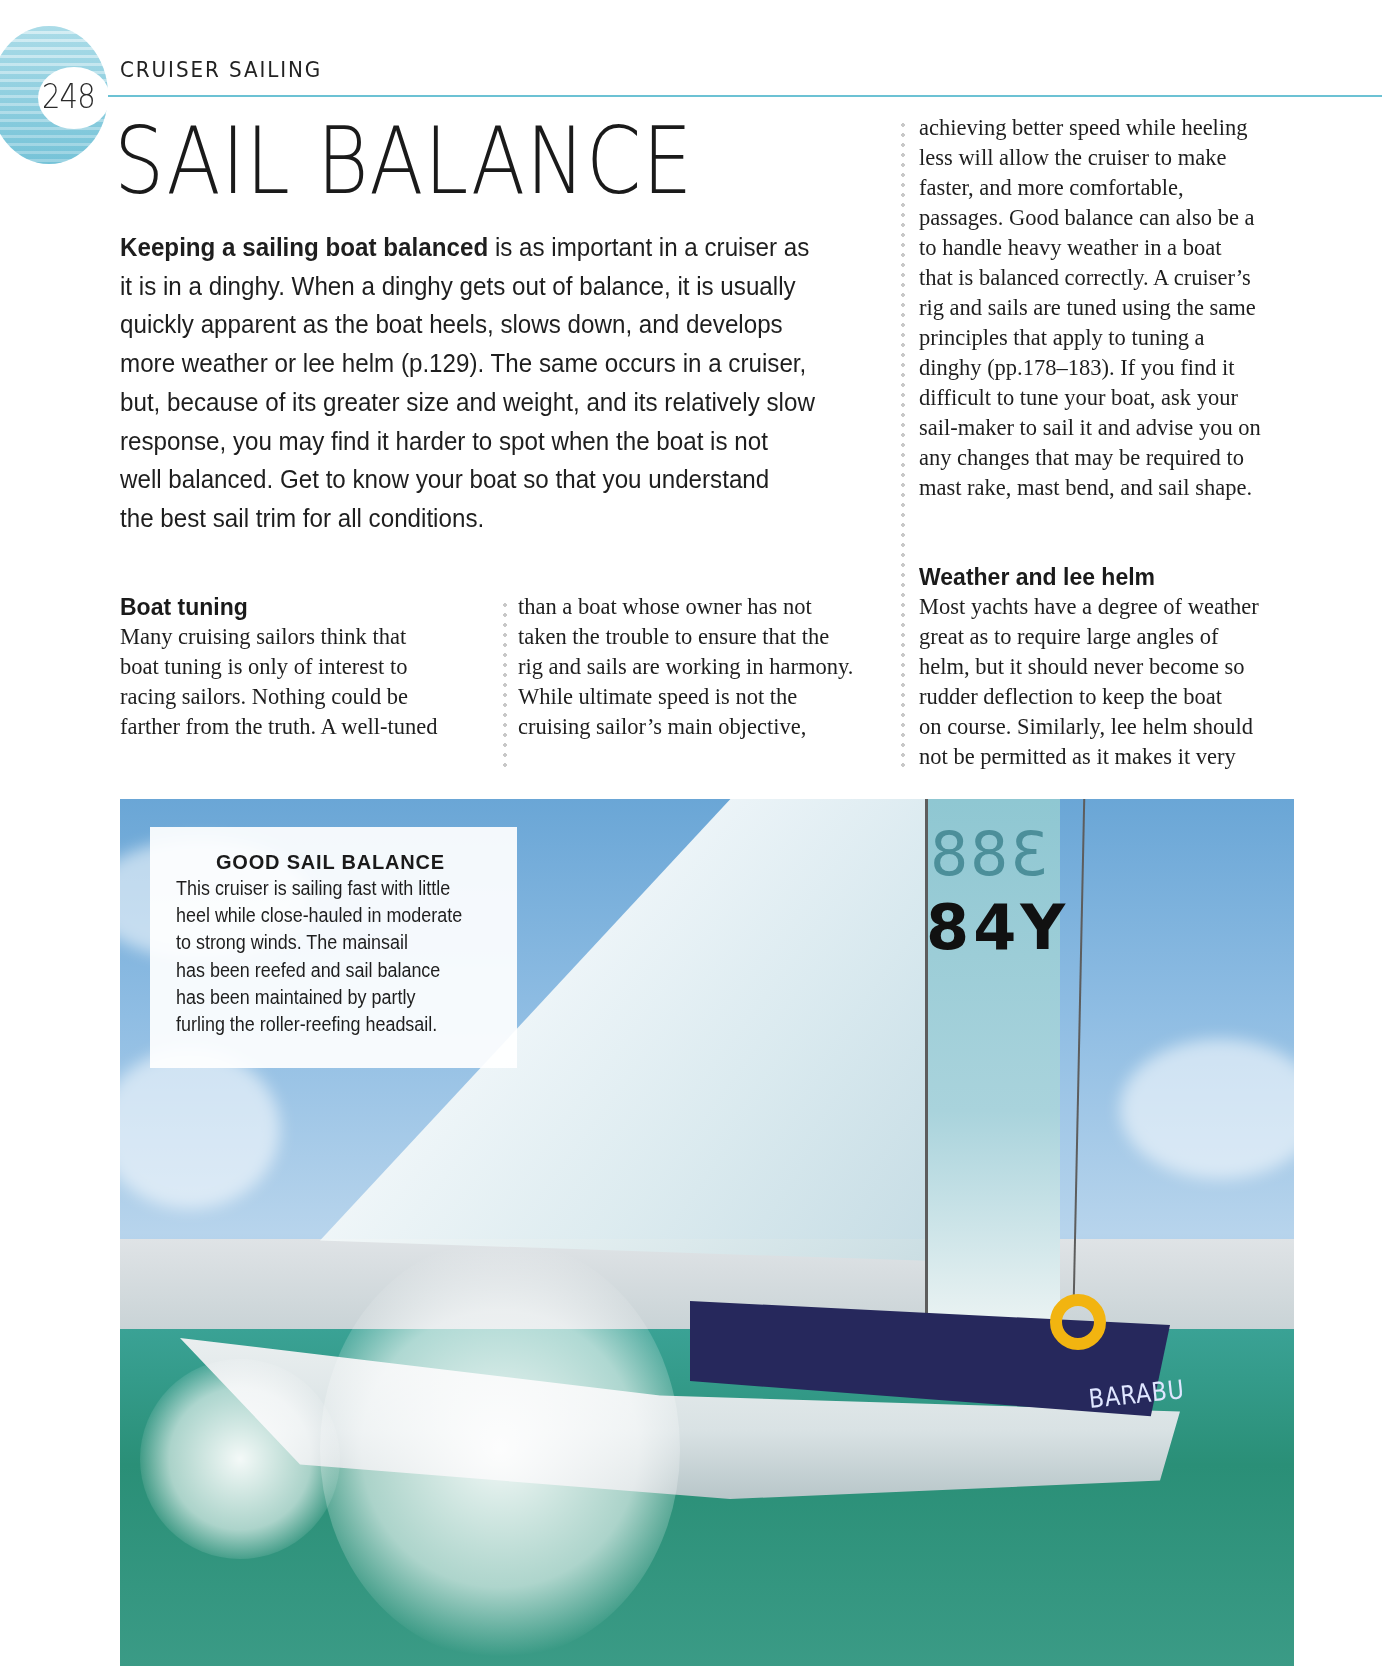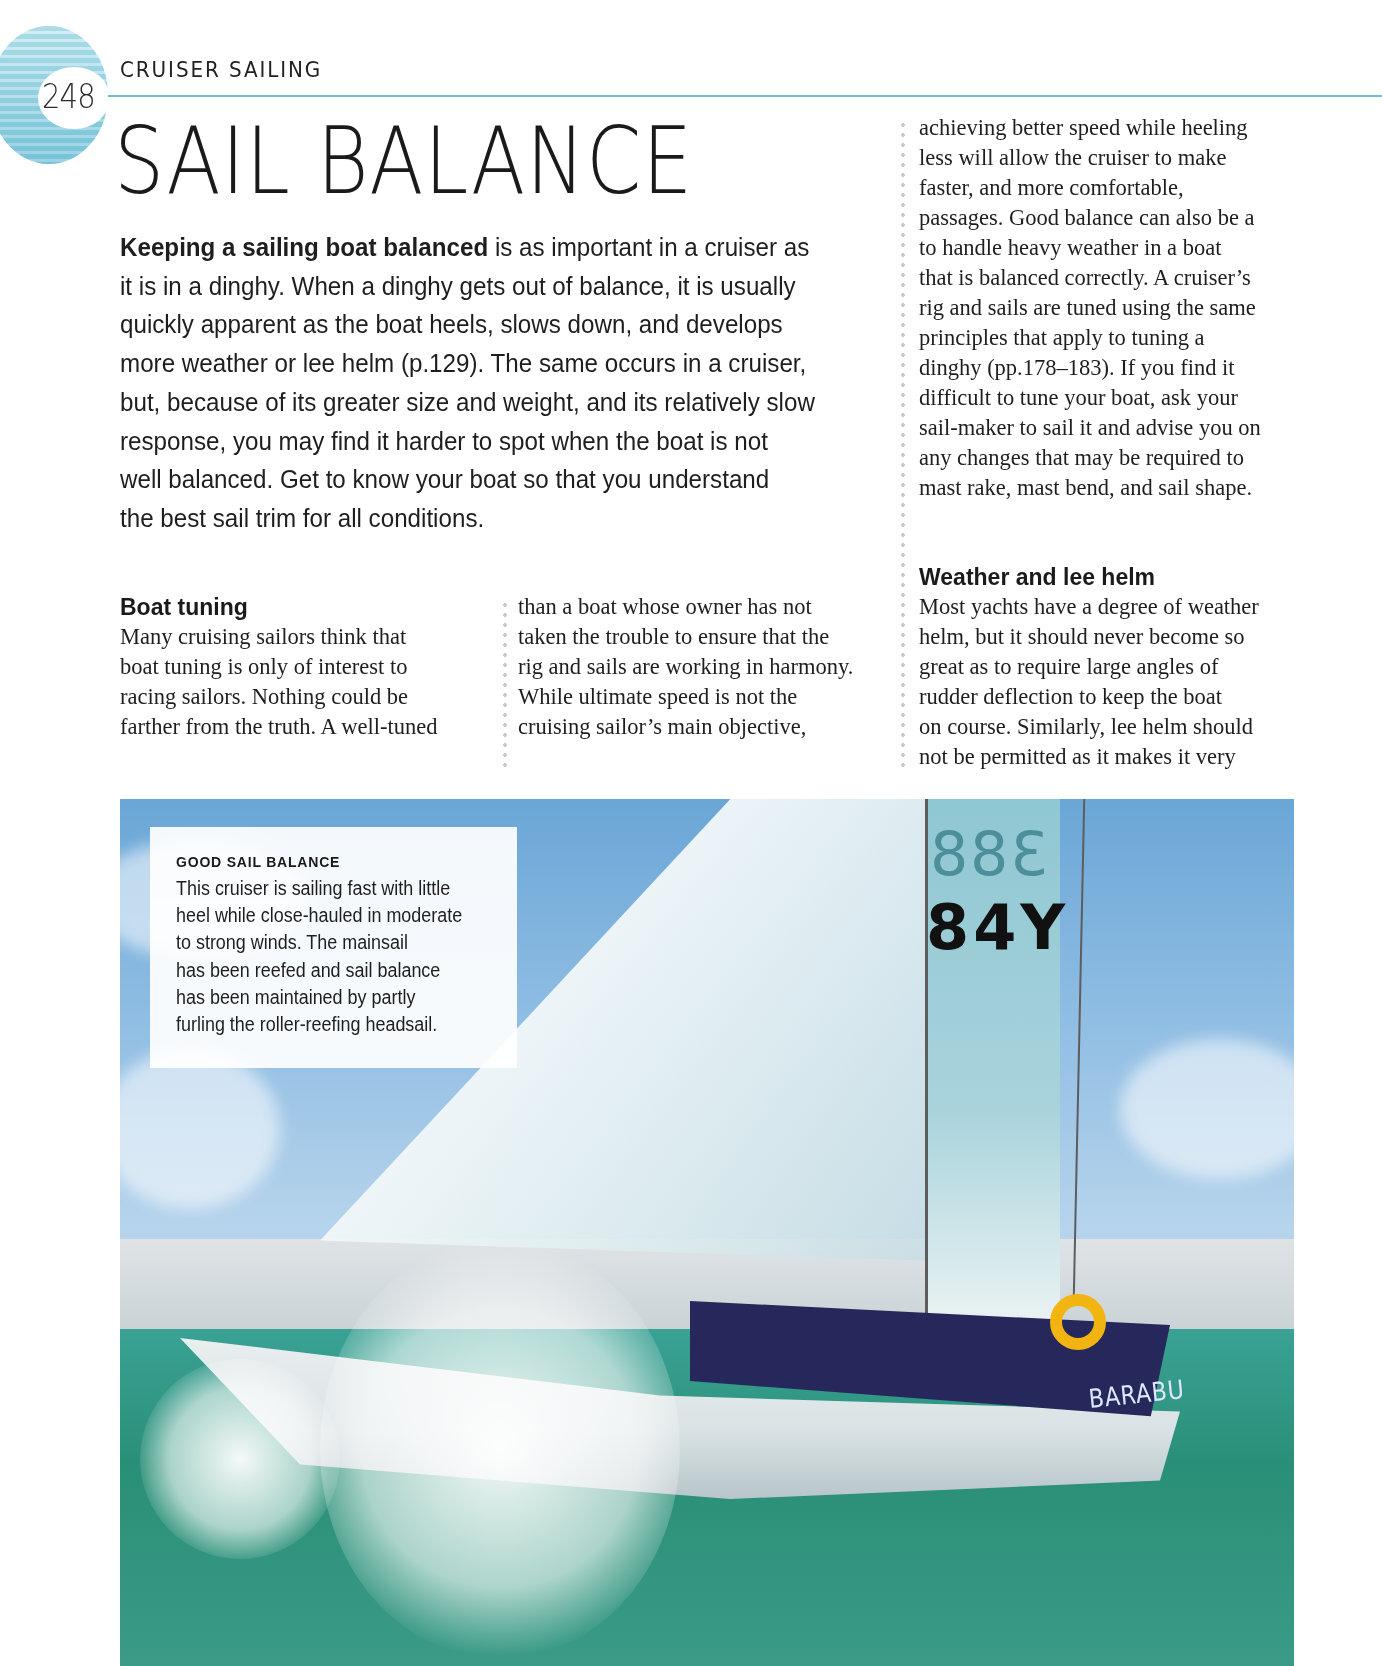--- a/index.html
+++ b/index.html
@@ -89,21 +89,21 @@
     clip-path: polygon(0% 20%, 100% 35%, 96% 92%, 0% 70%);
   }
   .photo .boat-name { position: absolute; left: 960px; top: 580px; font-family: "DejaVu Sans", sans-serif; font-size: 26px; color: #dfe6ff; transform: rotate(-6deg) scaleX(0.85); letter-spacing: 1px; }
   .photo .spray { position: absolute; border-radius: 50%; background: radial-gradient(circle, rgba(255,255,255,0.95) 0%, rgba(255,255,255,0.6) 50%, rgba(255,255,255,0) 75%); }
   .photo .lifering { position: absolute; left: 930px; top: 495px; width: 56px; height: 56px; border-radius: 50%; border: 12px solid #f2b410; }
 
   .callout {
     position: absolute; left: 150px; top: 827px; width: 367px; height: 241px; background: rgba(255,255,255,0.92);
     padding: 22px 24px 0 26px;
   }
-  .callout-title { font-family: "Liberation Sans", sans-serif; font-weight: bold; font-size: 14px; letter-spacing: 0.8px; line-height: 26px; color: #1a1a1a; display: block; }
+  .callout-title { font-family: "Liberation Sans", sans-serif; font-weight: bold; font-size: 20px; letter-spacing: 0.8px; line-height: 26px; color: #1a1a1a; display: block; margin-left: 40px; }
   .callout-body { font-family: "Liberation Sans", sans-serif; font-size: 19.5px; line-height: 27.2px; color: #1e1e1e; }
   .callout-body .line { display: block; white-space: nowrap; transform: scaleX(0.92); transform-origin: left; }
 </style>
 </head>
 <body>
 
 <div class="tab-circle">
   <div class="disc"></div>
 </div>
 <div class="page-num-bubble"></div>
@@ -155,22 +155,22 @@
   <span class="line">than a boat whose owner has not</span>
   <span class="line">taken the trouble to ensure that the</span>
   <span class="line">rig and sails are working in harmony.</span>
   <span class="line">While ultimate speed is not the</span>
   <span class="line">cruising sailor’s main objective,</span>
 </div>
 
 <div class="serif-col col-right2">
   <span class="col-heading">Weather and lee helm</span>
   <span class="line">Most yachts have a degree of weather</span>
+  <span class="line">great as to require large angles of</span>
   <span class="line">helm, but it should never become so</span>
-  <span class="line">great as to require large angles of</span>
   <span class="line">rudder deflection to keep the boat</span>
   <span class="line">on course. Similarly, lee helm should</span>
   <span class="line">not be permitted as it makes it very</span>
 </div>
 
 <div class="photo">
   <div class="cloud" style="left:-30px;top:40px;width:220px;height:120px;"></div>
   <div class="cloud" style="left:-20px;top:250px;width:180px;height:160px;"></div>
   <div class="cloud" style="left:1000px;top:240px;width:200px;height:140px;"></div>
   <div class="shore"></div>

